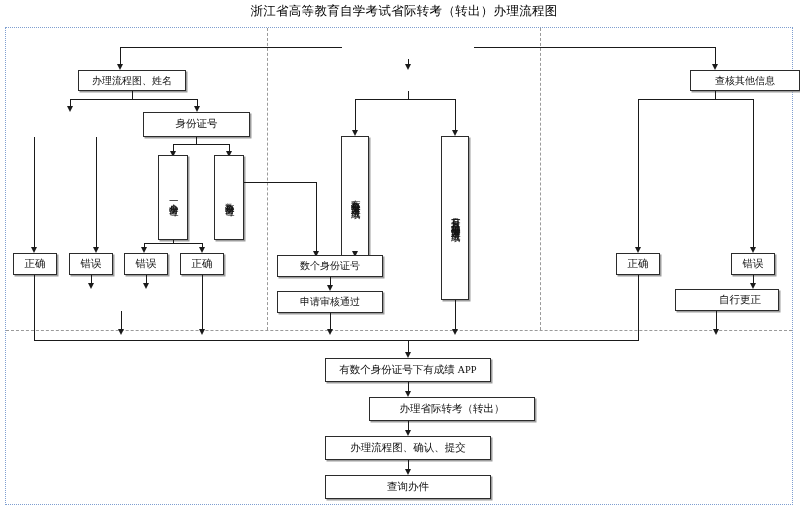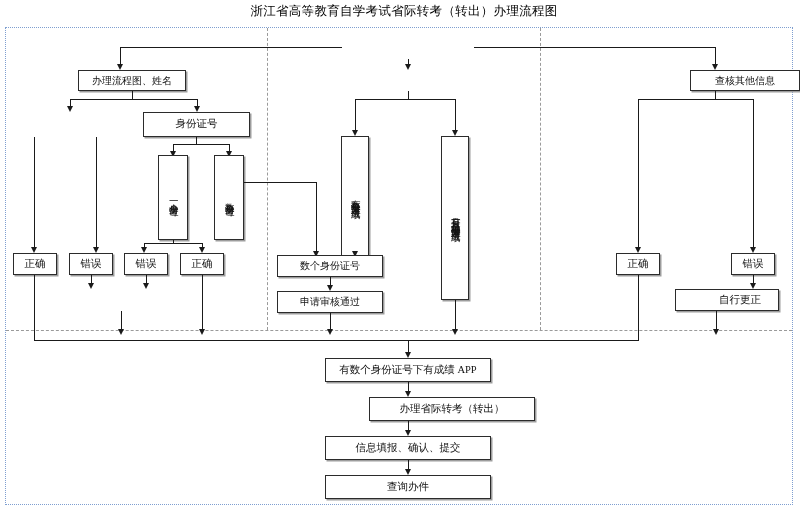--- a/index.html
+++ b/index.html
@@ -203,19 +203,19 @@
   <div class="arw" style="left:405px;top:352px;"></div>
 
   <div class="box t11" style="left:325px;top:358px;width:166px;height:24px;">有数个身份证号下有成绩 APP</div>
   <div class="ln lnv" style="left:408px;top:382px;height:12px;"></div>
   <div class="arw" style="left:405px;top:391px;"></div>
 
   <div class="box t11" style="left:325px;top:397px;width:166px;height:24px;margin-left:44px;">办理省际转考（转出）</div>
   <div class="ln lnv" style="left:408px;top:421px;height:12px;"></div>
   <div class="arw" style="left:405px;top:430px;"></div>
 
-  <div class="box t11" style="left:325px;top:436px;width:166px;height:24px;">信息填报、确认、提交</div>
+  <div class="box t11" style="left:325px;top:436px;width:166px;height:24px;">办理流程图、确认、提交</div>
   <div class="ln lnv" style="left:408px;top:460px;height:12px;"></div>
   <div class="arw" style="left:405px;top:469px;"></div>
 
   <div class="box t11" style="left:325px;top:475px;width:166px;height:24px;">查询办件</div>
 
 </div>
 
 </body></html>

